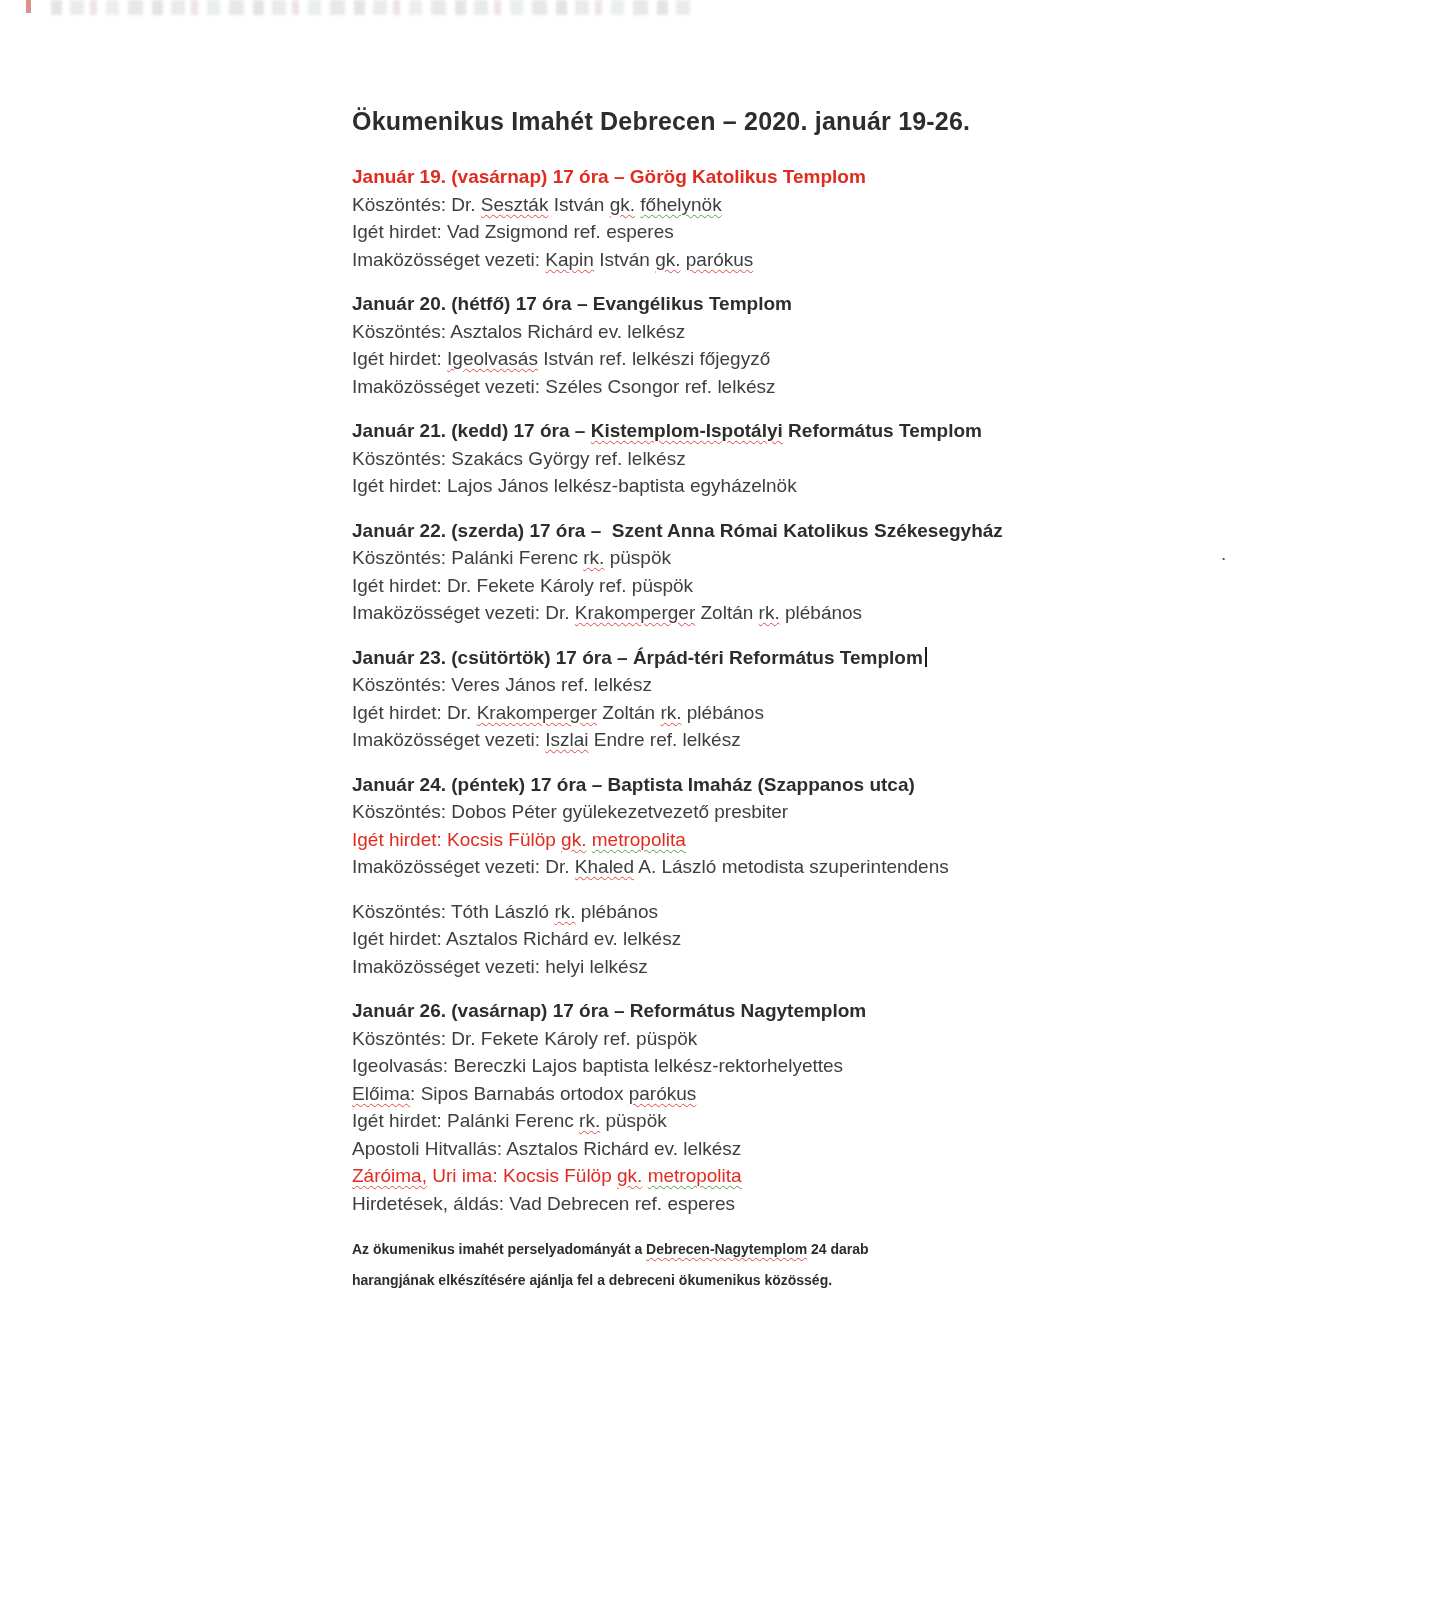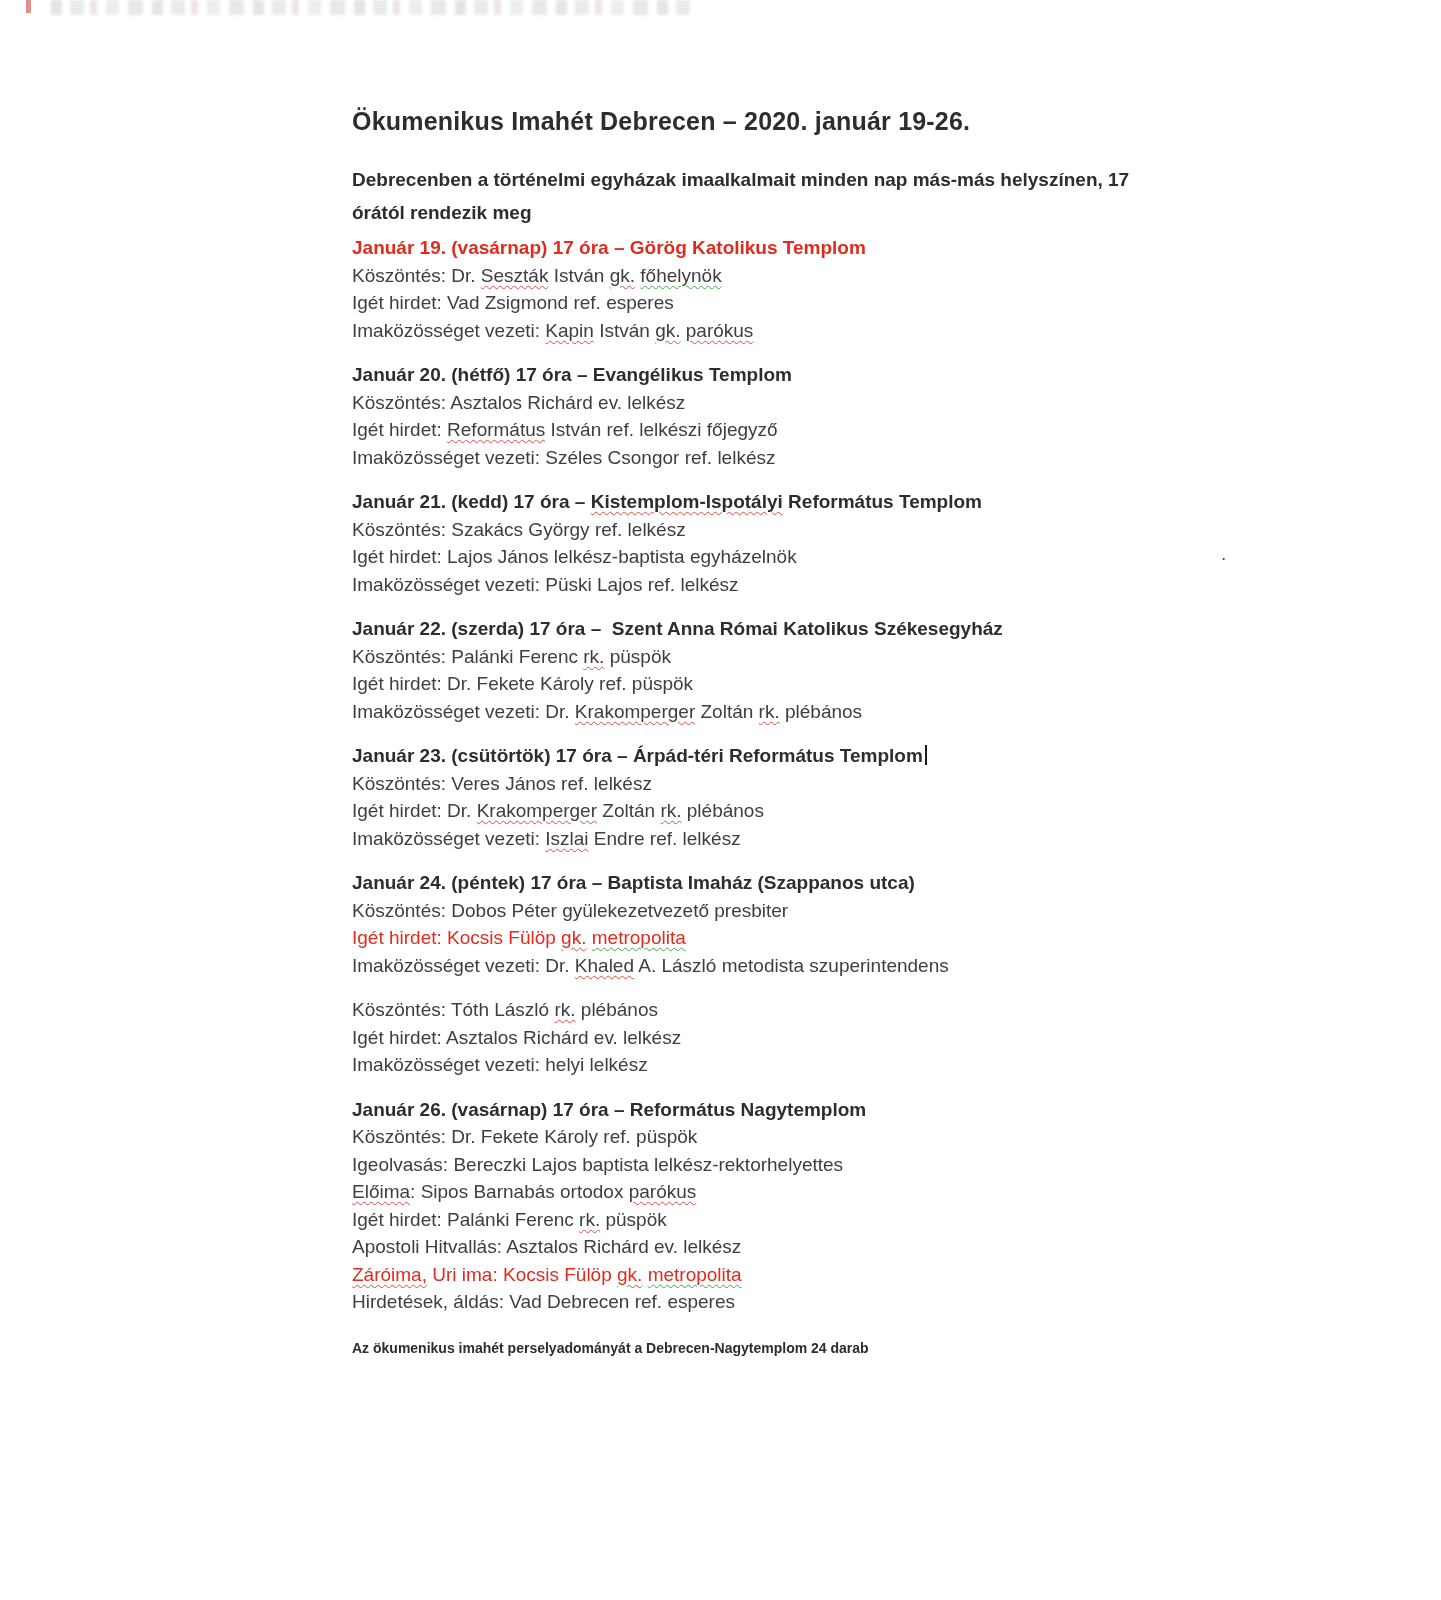--- a/index.html
+++ b/index.html
@@ -55,42 +55,37 @@
 
 <div class="page">
 
   <div class="top-artifact">
     <span class="red-tick"></span>
     <span class="mosaic"></span>
   </div>
 
   <div class="content">
     <h1 class="title">Ökumenikus Imahét Debrecen – 2020. január 19-26.</h1>
-    <div id="intro" class="intro">
-        <p class="intro-line">Debrecenben a történelmi egyházak imaalkalmait minden nap más-más helyszínen, 17</p>
-        <p class="intro-line">órától rendezik meg</p>
-      </div>
     <div id="sections">
         <section>
           <h2 class="heading red">Január 19. (vasárnap) 17 óra – Görög Katolikus Templom</h2>
           <p class="body-line">Köszöntés: Dr. <span class="sq-red">Seszták</span> István <span class="sq-red">gk.</span> <span class="sq-green">főhelynök</span></p>
           <p class="body-line">Igét hirdet: Vad Zsigmond ref. esperes</p>
           <p class="body-line">Imaközösséget vezeti: <span class="sq-red">Kapin</span> István <span class="sq-red">gk.</span> <span class="sq-red">parókus</span></p>
         </section>
         <section>
           <h2 class="heading">Január 20. (hétfő) 17 óra – Evangélikus Templom</h2>
           <p class="body-line">Köszöntés: Asztalos Richárd ev. lelkész</p>
-          <p class="body-line">Igét hirdet: <span class="sq-red">Református</span> István ref. lelkészi főjegyző</p>
+          <p class="body-line">Igét hirdet: <span class="sq-red">Igeolvasás</span> István ref. lelkészi főjegyző</p>
           <p class="body-line">Imaközösséget vezeti: Széles Csongor ref. lelkész</p>
         </section>
         <section>
           <h2 class="heading">Január 21. (kedd) 17 óra – <span class="sq-red">Kistemplom-Ispotályi</span> Református Templom</h2>
           <p class="body-line">Köszöntés: Szakács György ref. lelkész</p>
           <p class="body-line">Igét hirdet: Lajos János lelkész-baptista egyházelnök</p>
-          <p class="body-line">Imaközösséget vezeti: Püski Lajos ref. lelkész</p>
         </section>
         <section>
           <h2 class="heading">Január 22. (szerda) 17 óra – &nbsp;Szent Anna Római Katolikus Székesegyház</h2>
           <p class="body-line">Köszöntés: Palánki Ferenc <span class="sq-red">rk.</span> püspök</p>
           <p class="body-line">Igét hirdet: Dr. Fekete Károly ref. püspök</p>
           <p class="body-line">Imaközösséget vezeti: Dr. <span class="sq-red">Krakomperger</span> Zoltán <span class="sq-red">rk.</span> plébános</p>
         </section>
         <section>
           <h2 class="heading">Január 23. (csütörtök) 17 óra – Árpád-téri Református Templom<span class="caret"></span></h2>
           <p class="body-line">Köszöntés: Veres János ref. lelkész</p>

